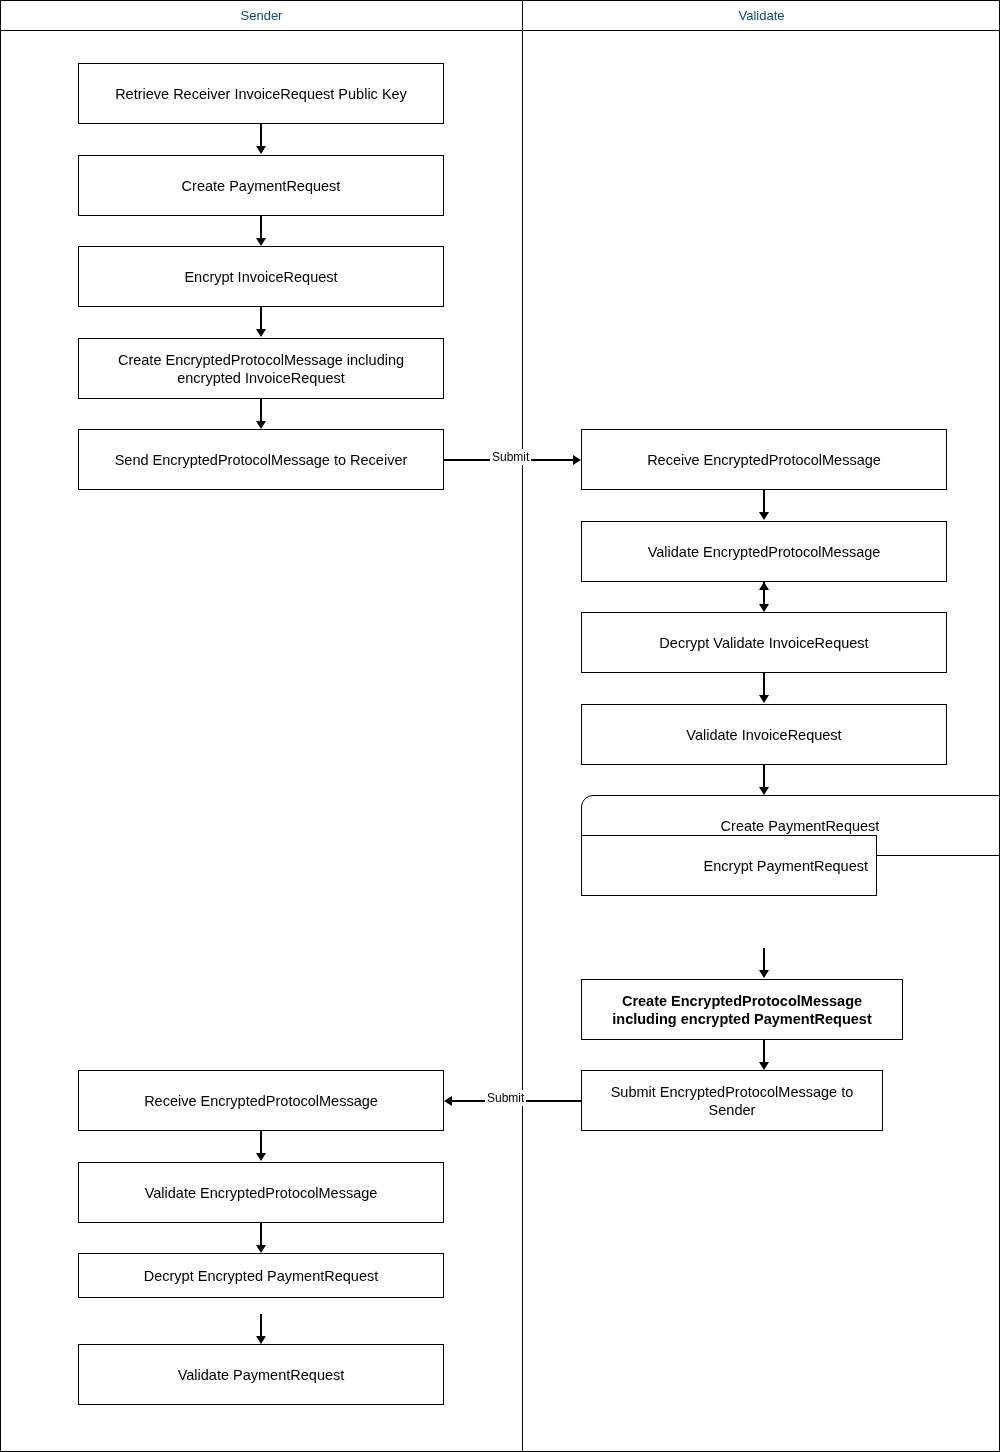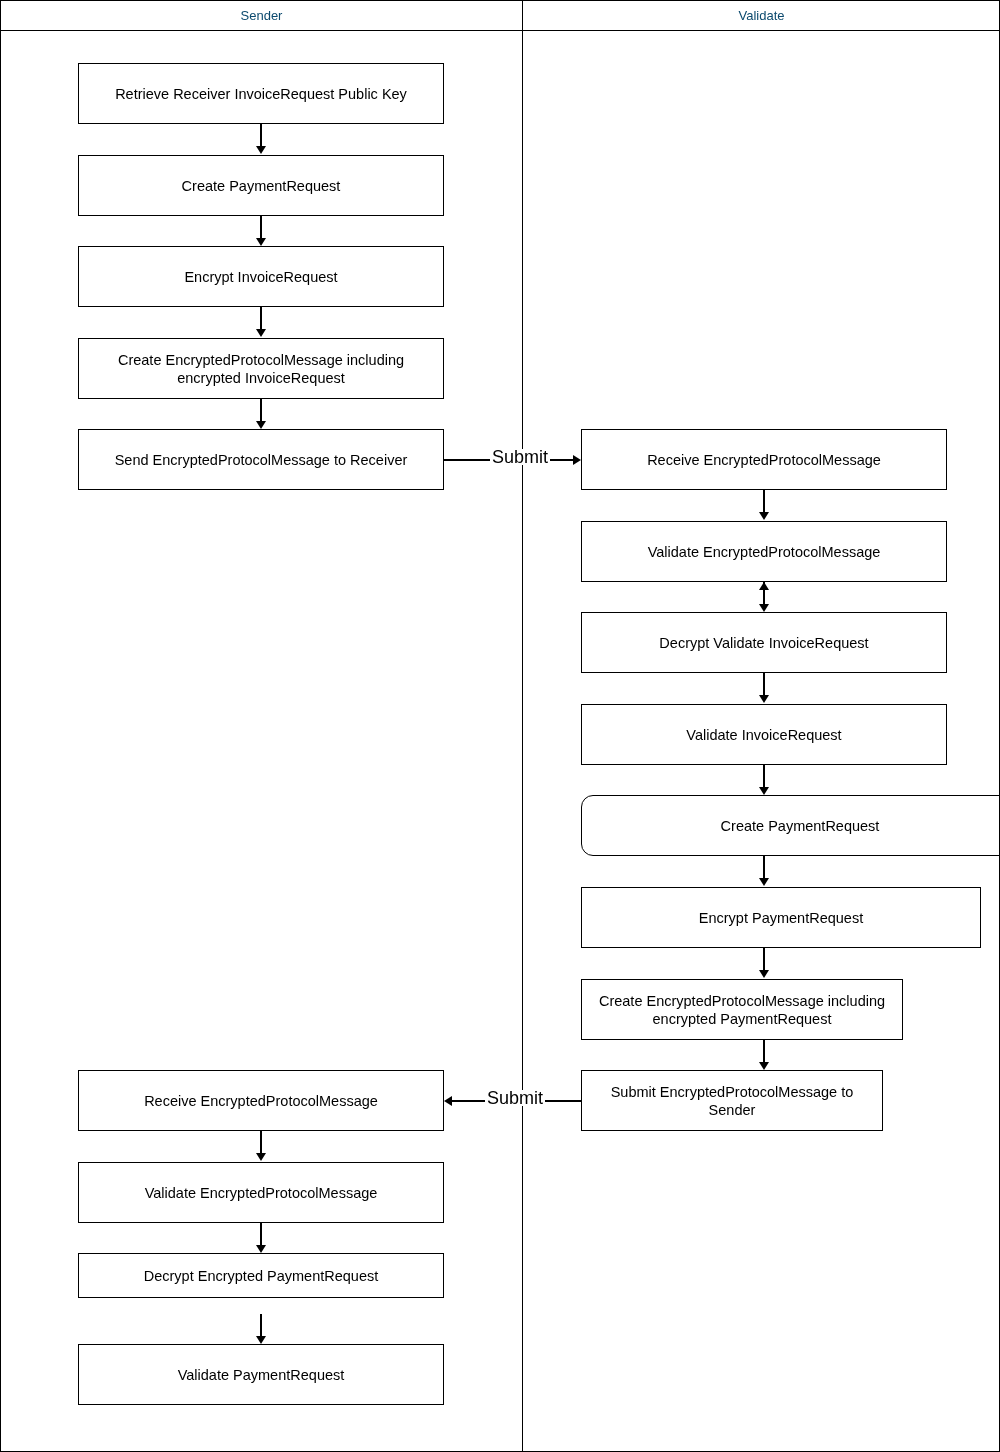--- a/index.html
+++ b/index.html
@@ -103,21 +103,21 @@
   .arrow-left {
     position: absolute;
     width: 0;
     height: 0;
     border-top: 5px solid transparent;
     border-bottom: 5px solid transparent;
     border-right: 8px solid #000000;
   }
   .edge-label {
     position: absolute;
-    font-size: 18px;
+    font-size: 12px;
     color: #000000;
     background: #ffffff;
     padding: 0 2px;
     line-height: 16px;
     white-space: nowrap;
   }
 </style>
 </head>
 <body>
 
@@ -184,27 +184,27 @@
   </div>
   <div class="vline" style="left:762px; top:764px; height:23px;"></div>
   <div class="arrow-down" style="left:758px; top:786px;"></div>
 
   <div class="node" style="left:580px; top:794px; width:438px; height:61px;border-radius:12px;">
     <span>Create PaymentRequest</span>
   </div>
   <div class="vline" style="left:762px; top:855px; height:23px;"></div>
   <div class="arrow-down" style="left:758px; top:877px;"></div>
 
-  <div class="node" style="left:580px; top:886px; width:400px; height:61px;">
+  <div class="node" style="left:580px; top:834px; width:296px; height:61px;justify-content:flex-end;">
     <span>Encrypt PaymentRequest</span>
   </div>
   <div class="vline" style="left:762px; top:947px; height:23px;"></div>
   <div class="arrow-down" style="left:758px; top:969px;"></div>
 
-  <div class="node" style="left:580px; top:978px; width:322px; height:61px;">
+  <div class="node" style="left:580px; top:978px; width:322px; height:61px;font-weight:bold;">
     <span>Create EncryptedProtocolMessage including encrypted PaymentRequest</span>
   </div>
   <div class="vline" style="left:762px; top:1039px; height:23px;"></div>
   <div class="arrow-down" style="left:758px; top:1061px;"></div>
 
   <div class="node" style="left:580px; top:1069px; width:302px; height:61px;">
     <span>Submit EncryptedProtocolMessage to Sender</span>
   </div>
 
   <div class="hline" style="left:450px; top:1099px; width:130px;"></div>

